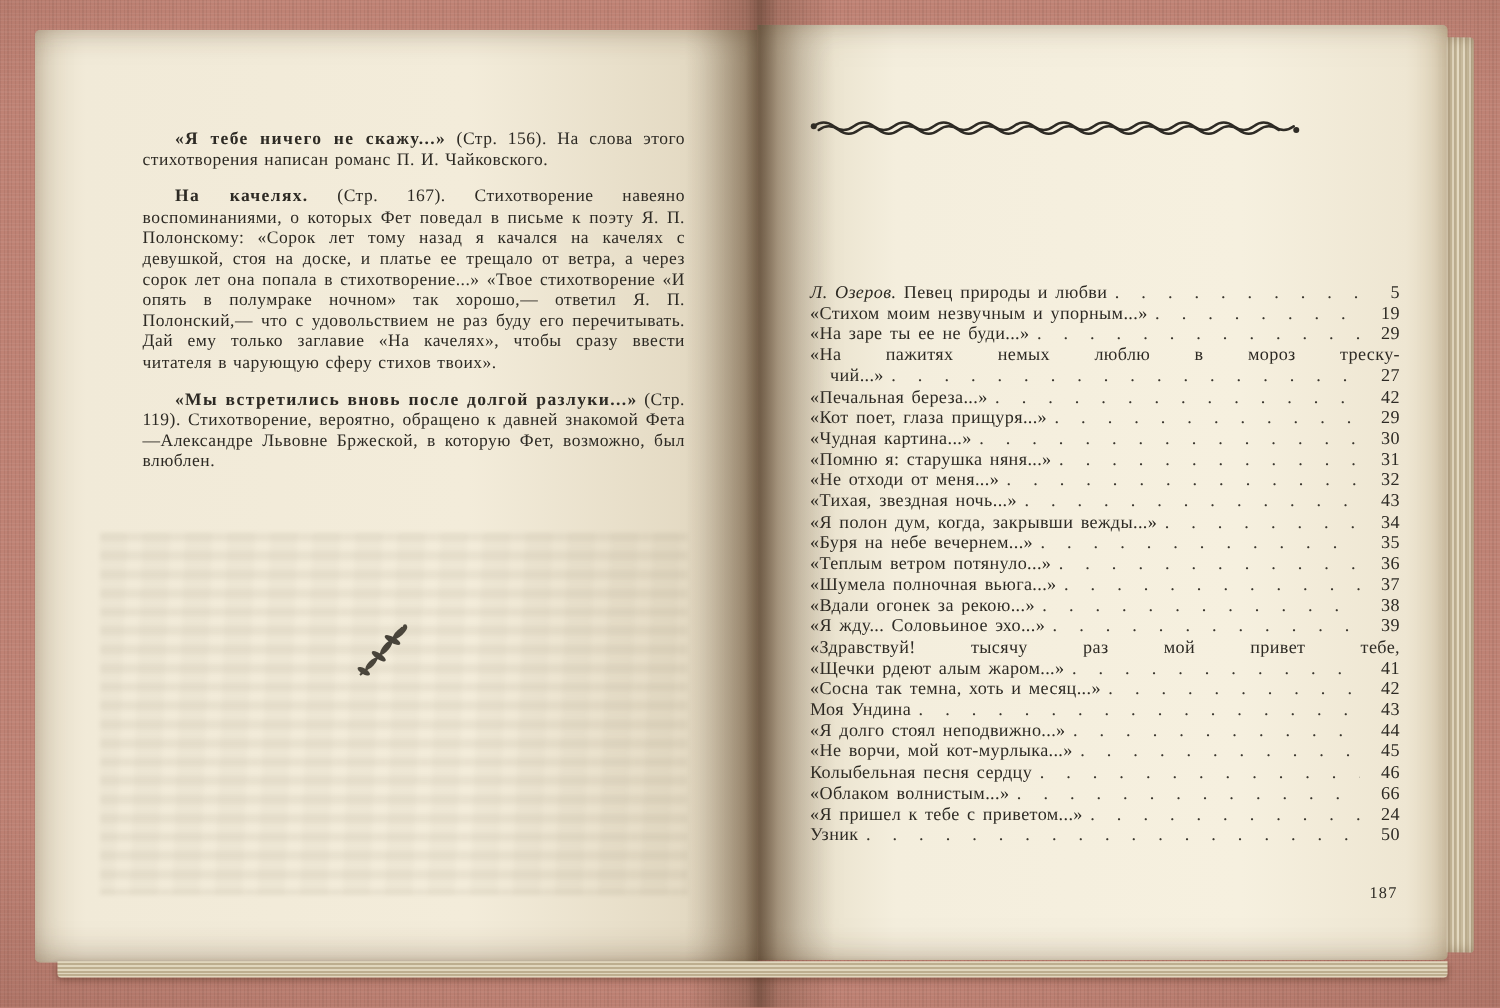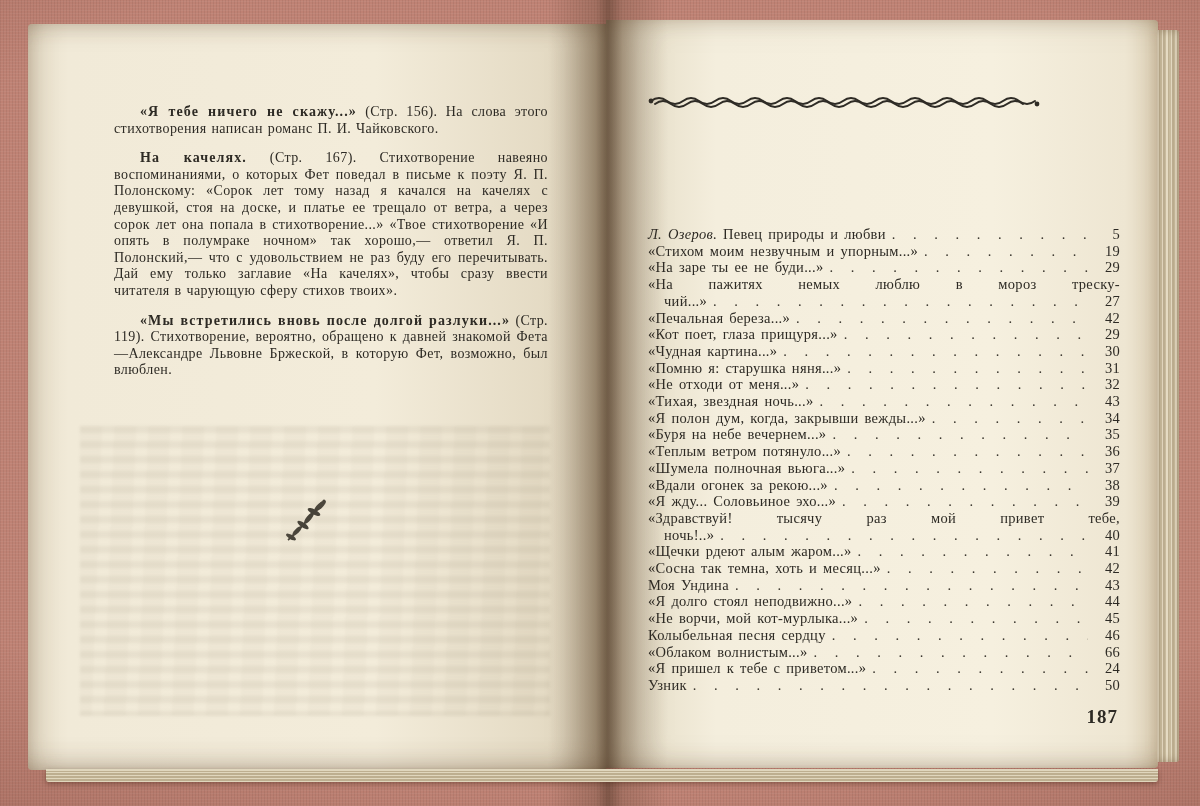--- a/index.html
+++ b/index.html
@@ -65,21 +65,21 @@
   .toc{position:absolute;left:42px;top:206px;width:472px;
     font-size:14.5px;line-height:16.7px;letter-spacing:.3px;word-spacing:2px;}
   .toc-line{display:flex;align-items:baseline;}
   .toc-line.fill{display:block;text-align:justify;text-align-last:justify;white-space:normal;}
   .toc-line.cont .toc-text{margin-left:16px;}
   .toc-text{white-space:nowrap;}
   .toc-author{font-style:italic;}
   .dots{flex:1 1 auto;overflow:hidden;white-space:nowrap;margin:0 6px;color:#3a362e;}
   .dots::before{content:". . . . . . . . . . . . . . . . . . . . . . . . . . . . . .";letter-spacing:6px;}
   .toc-page{flex:0 0 auto;min-width:26px;text-align:right;}
-  .folio{position:absolute;top:686px;right:40px;font-size:19px;letter-spacing:1px;font-weight:bold;}
+  .folio{position:absolute;top:686px;right:40px;font-size:13px;letter-spacing:1px;}
 </style>
 </head>
 <body>
 
 <div class="photo">
 
   <div class="page page-left">
     <div class="commentary">
         <p class="para"><span class="lead">«Я тебе ничего не скажу...»</span><span> (Стр. 156). На слова этого стихотворения написан романс П. И. Чайковского.</span></p>
         <p class="para"><span class="lead">На качелях.</span><span> (Стр. 167). Стихотворение навеяно воспоминаниями, о которых Фет поведал в письме к поэту Я. П. Полонскому: «Сорок лет тому назад я качался на качелях с девушкой, стоя на доске, и платье ее трещало от ветра, а через сорок лет она попала в стихотворение...» «Твое стихотворение «И опять в полумраке ночном» так хорошо,— ответил Я. П. Полонский,— что с удовольствием не раз буду его перечитывать. Дай ему только заглавие «На качелях», чтобы сразу ввести читателя в чарующую сферу стихов твоих».</span></p>
@@ -222,25 +222,20 @@
         </div>
         <div class="toc-entry">
           <div class="toc-line">
             <span class="toc-text">«Я жду... Соловьиное эхо...»</span>
             <span class="dots"></span>
             <span class="toc-page">39</span>
           </div>
         </div>
         <div class="toc-entry">
           <div class="toc-line fill"><span class="toc-text">«Здравствуй! тысячу раз мой привет тебе,</span></div>
-          <div class="toc-line cont">
-            <span class="toc-text">ночь!..»</span>
-            <span class="dots"></span>
-            <span class="toc-page">40</span>
-          </div>
         </div>
         <div class="toc-entry">
           <div class="toc-line">
             <span class="toc-text">«Щечки рдеют алым жаром...»</span>
             <span class="dots"></span>
             <span class="toc-page">41</span>
           </div>
         </div>
         <div class="toc-entry">
           <div class="toc-line">

